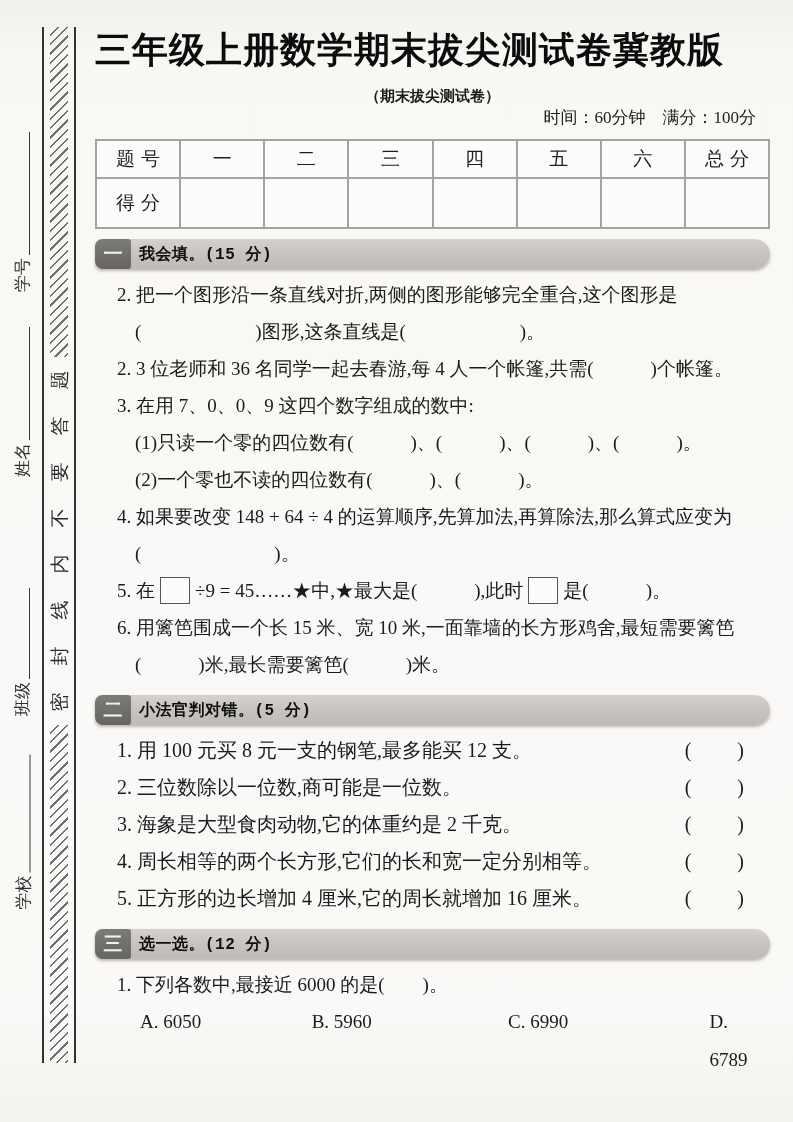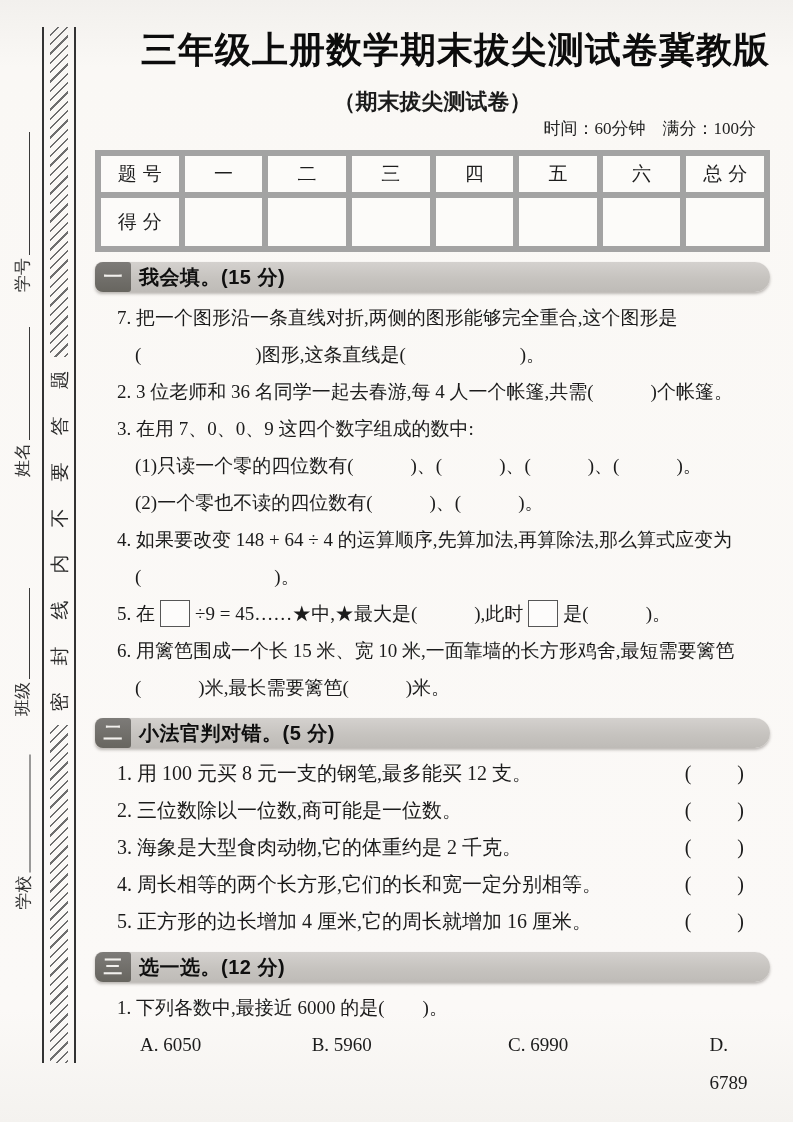--- a/index.html
+++ b/index.html
@@ -29,52 +29,52 @@
     position:absolute; height:24px; display:flex; align-items:flex-end;
     transform:rotate(-90deg); color:#2f2f2f;
   }
   .m-label .txt { font-size:17px; white-space:nowrap; line-height:22px; }
   .m-label .line { flex:1; border-bottom:1.6px solid #3a3a3a; margin:0 0 4px 3px; }
 
   
   #main { position:absolute; left:95px; top:0; width:675px; }
 
   .title {
-    margin-top:26px; text-align:right;
+    margin-top:26px; text-align:left;
     font-family:"Liberation Sans", sans-serif; font-weight:900;
     font-size:36px; letter-spacing:1px; color:#0c0c0c; white-space:nowrap;
   }
   .subtitle {
     margin-top:12px; text-align:center;
-    font-family:"Liberation Sans", sans-serif; font-weight:700; font-size:22px;
+    font-family:"Liberation Sans", sans-serif; font-weight:700; font-size:15px;
   }
   .info { text-align:right; padding-right:14px; font-size:17px; color:#222; }
 
   .score-table { width:100%; border-collapse:collapse; margin-top:10px; background:#fcfbf9; }
-  .score-table td { border:6px solid #a3a3a3; text-align:center; font-size:19px; color:#1d1d1d; }
+  .score-table td { border:2px solid #a3a3a3; text-align:center; font-size:19px; color:#1d1d1d; }
   .score-table tr.hd td { height:34px; }
   .score-table tr.sc td { height:46px;margin-top:47px; }
   .score-table td.wide { width:12.5%; letter-spacing:6px; text-indent:6px; }
 
   .pill {
     height:30px; margin:10px 0 2px; display:flex; align-items:center;
     background:linear-gradient(180deg,#d4d1ce 0%,#c6c3bf 55%,#bebbb7 100%);
     border-radius:7px 16px 16px 7px;
     box-shadow:0 2px 3px rgba(110,105,100,.45);
   }
   .pill .num {
     width:36px; height:30px; flex:none;
     background:linear-gradient(180deg,#7d7b78 0%,#67655f 100%);
     border-radius:8px 3px 3px 8px; color:#f2f0ed;
     display:flex; align-items:center; justify-content:center;
     font-family:"Liberation Sans", sans-serif; font-size:19px; font-weight:700;
   }
   .pill .head {
-    margin-left:8px; font-family:Liberation Sans, sans-serif;
-    font-weight:700; font-size:20px; color:#0f0f0f; letter-spacing:.5px;
+    margin-left:8px; font-family:Liberation Mono, monospace;
+    font-weight:700; font-size:16px; color:#0f0f0f; letter-spacing:.5px;
   }
 
   .sec-content { padding:5px 0 2px; }
   .q-line { line-height:37px; min-height:37px; font-size:19px; padding-left:22px; white-space:nowrap; }
   .q-line.indent { padding-left:40px; }
 
   .abox {
     display:inline-block; width:28px; height:25px;
     border:1.5px solid #565656; background:#fdfcfb;
     vertical-align:-7px; margin:0 5px;
@@ -173,21 +173,21 @@
         </tr>
     </tbody>
   </table>
 
   <div id="sections">
       <div class="pill">
         <div class="num">一</div>
         <div class="head">我会填。(15 分)</div>
       </div>
       <div class="sec-content">
-        <div class="q-line">7. 把一个图形沿一条直线对折,两侧的图形能够完全重合,这个图形是</div>
+        <div class="q-line">2. 把一个图形沿一条直线对折,两侧的图形能够完全重合,这个图形是</div>
         <div class="q-line indent">(　　　　　　)图形,这条直线是(　　　　　　)。</div>
         <div class="q-line">2. 3 位老师和 36 名同学一起去春游,每 4 人一个帐篷,共需(　　　)个帐篷。</div>
         <div class="q-line">3. 在用 7、0、0、9 这四个数字组成的数中:</div>
         <div class="q-line indent">(1)只读一个零的四位数有(　　　)、(　　　)、(　　　)、(　　　)。</div>
         <div class="q-line indent">(2)一个零也不读的四位数有(　　　)、(　　　)。</div>
         <div class="q-line">4. 如果要改变 148 + 64 ÷ 4 的运算顺序,先算加法,再算除法,那么算式应变为</div>
         <div class="q-line indent">(　　　　　　　)。</div>
         <div class="q-line"><span>5. 在</span><span class="abox"></span><span>÷9 = 45……★中,★最大是(　　　),此时</span><span class="abox"></span><span>是(　　　)。</span></div>
         <div class="q-line">6. 用篱笆围成一个长 15 米、宽 10 米,一面靠墙的长方形鸡舍,最短需要篱笆</div>
         <div class="q-line indent">(　　　)米,最长需要篱笆(　　　)米。</div>

